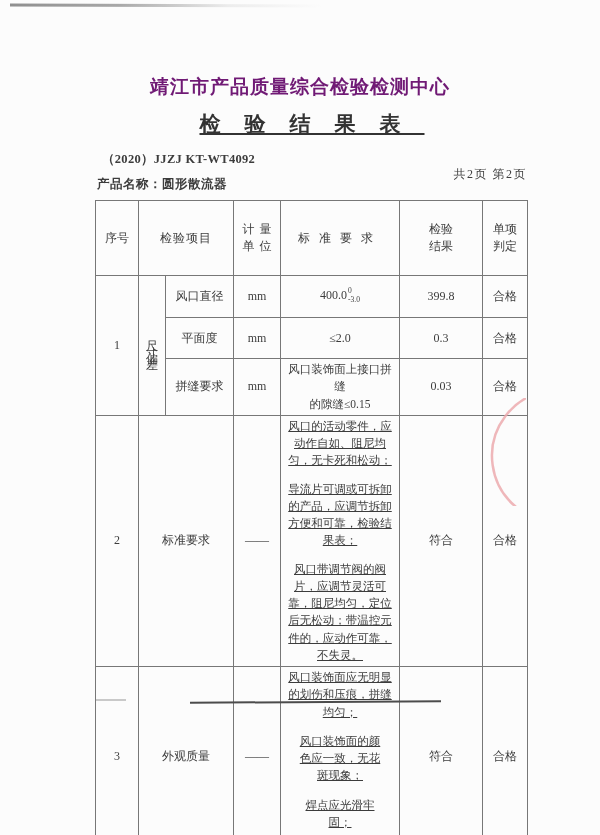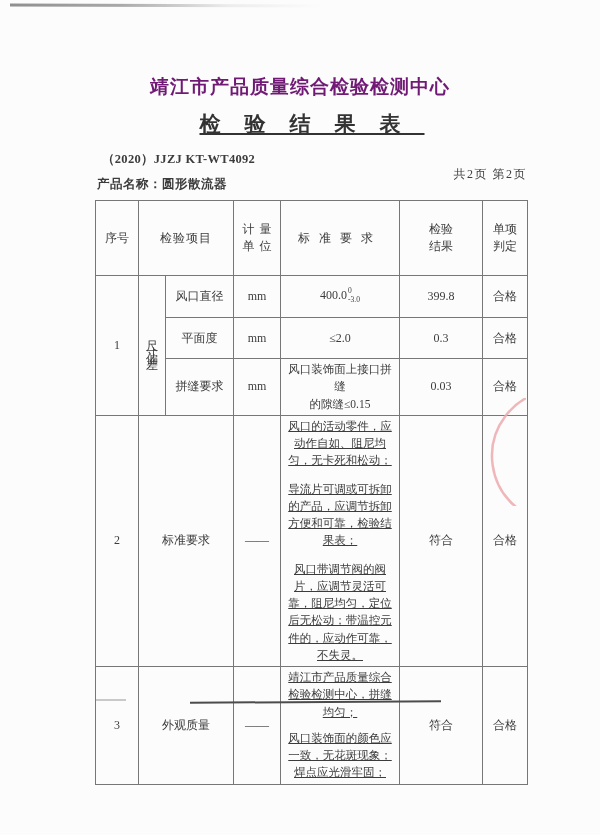--- a/index.html
+++ b/index.html
@@ -73,21 +73,21 @@
   .sp1{letter-spacing:1px;padding-left:1px;}
   .vertical-item{
     writing-mode:vertical-rl;text-orientation:upright;
     letter-spacing:6px;display:inline-block;line-height:1;
   }
   td.req-cell{
     text-align:left;vertical-align:middle;
     padding:6px 8px 6px 9px;font-size:11.5px;line-height:1.5;text-decoration:underline;
   }
   .req-p{margin:0 0 11px 0;}
-  .req-p.tight{margin:0;}
+  .req-p.tight{margin:12px;}
   .req-p.last{margin-bottom:0;}
   .std-2line{font-size:11.5px;line-height:1.5;}
   .tol-stack{
     display:inline-block;vertical-align:middle;
     font-size:7.5px;line-height:1.15;text-align:left;
     transform:translateY(-1px);margin-left:1px;
   }
   .tol-stack span{display:block;}
   
   .stamp{
@@ -187,21 +187,21 @@
         </td>
         <td>符合</td>
         <td>合格</td>
       </tr>
 
       <tr class="h-r3">
         <td>3</td>
         <td colspan="2">外观质量</td>
         <td>——</td>
         <td class="req-cell">
-          <p class="req-p" style="margin-bottom:9px">靖江市产品质量综合检验检测中心，拼缝均匀；</p>
+          <p class="req-p" style="margin-bottom:9px">风口装饰面应无明显的划伤和压痕，拼缝均匀；</p>
           <p class="req-p tight">风口装饰面的颜色应一致，无花斑现象；</p>
           <p class="req-p tight">焊点应光滑牢固；</p>
         </td>
         <td>符合</td>
         <td>合格</td>
       </tr>
     </tbody>
       </table>
   </div>
 

